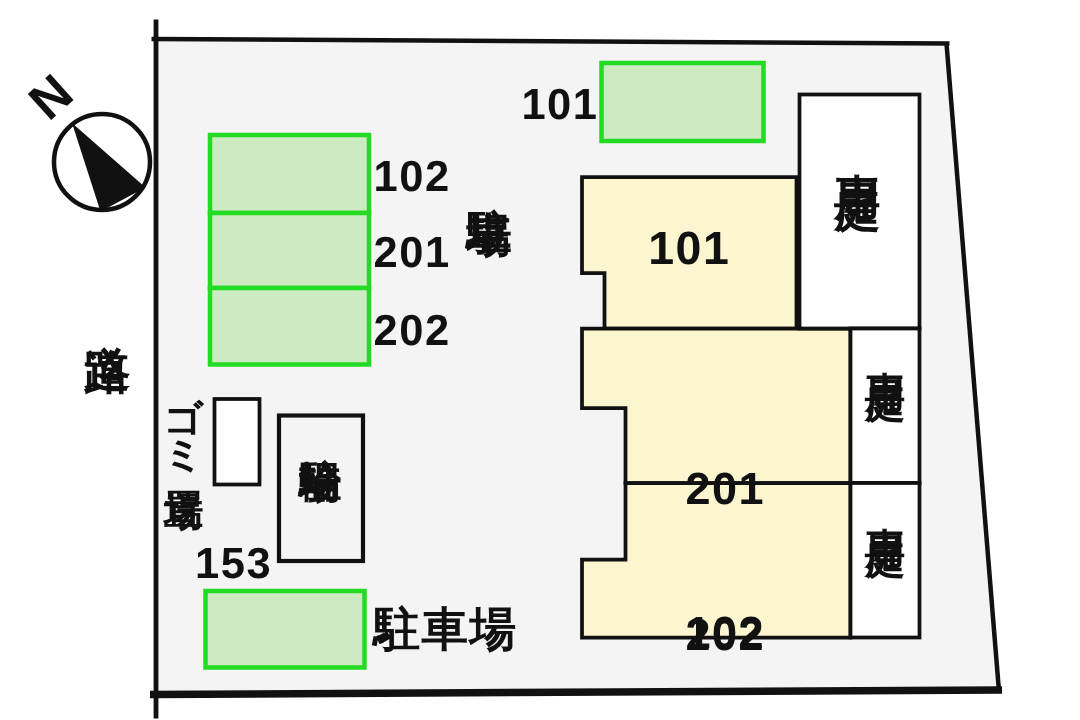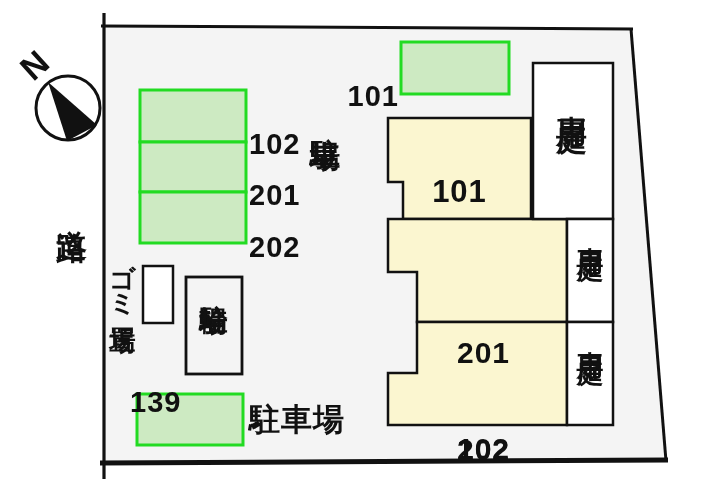--- a/index.html
+++ b/index.html
@@ -11,21 +11,21 @@
   #plan-svg{position:absolute;left:0;top:0;}
   .lbl{
     position:absolute;font-weight:700;color:#111;line-height:1.0;
     white-space:pre;letter-spacing:0.5px;
   }
   .vert{
     writing-mode:vertical-rl;text-orientation:upright;
     letter-spacing:2px;line-height:1.0;
   }
   .two-line span{display:block;text-align:center;}
-  .num{letter-spacing:1px;margin-top:26px;}
+  .num{letter-spacing:1px;}
 </style>
 </head>
 <body>
 
 <div id="stage">
 
   <svg id="plan-svg" width="720" height="480" viewBox="0 0 720 480">
 
     <polygon points="104,26 631,29 666,461 104,462" fill="#f4f4f4"></polygon>
 
@@ -57,21 +57,21 @@
   </svg>
 
   <div class="lbl" style="left:22px;top:48px;font-size:34px;transform:rotate(-42deg);">N</div>
 
   <div class="lbl vert" style="left:56px;top:206px;font-size:31px;">道路</div>
 
   <div class="lbl num" style="left:345px;top:56px;width:54px;font-size:29px;text-align:right;">101</div>
   <div class="lbl num" style="left:249px;top:104px;font-size:29px;">102</div>
   <div class="lbl num" style="left:249px;top:155px;font-size:29px;">201</div>
   <div class="lbl num" style="left:249px;top:207px;font-size:29px;">202</div>
-  <div class="lbl num" style="left:130px;top:362px;font-size:29px;">139</div>
+  <div class="lbl num" style="left:130px;top:362px;font-size:29px;">153</div>
 
   <div class="lbl vert" style="left:310px;top:114px;font-size:30px;">駐車場</div>
   <div class="lbl" style="left:249px;top:404px;font-size:31px;letter-spacing:1px;">駐車場</div>
 
   <div class="lbl vert" style="left:110px;top:245px;font-size:26px;letter-spacing:1px;">ゴミ置場</div>
   <div class="lbl vert" style="left:199px;top:282px;font-size:28px;letter-spacing:2px;">駐輪場</div>
 
   <div class="lbl num" style="left:388px;top:150px;width:143px;font-size:31px;text-align:center;">101</div>
 
   <div class="lbl num two-line" style="left:400px;top:247px;width:167px;font-size:30px;line-height:32px;">

